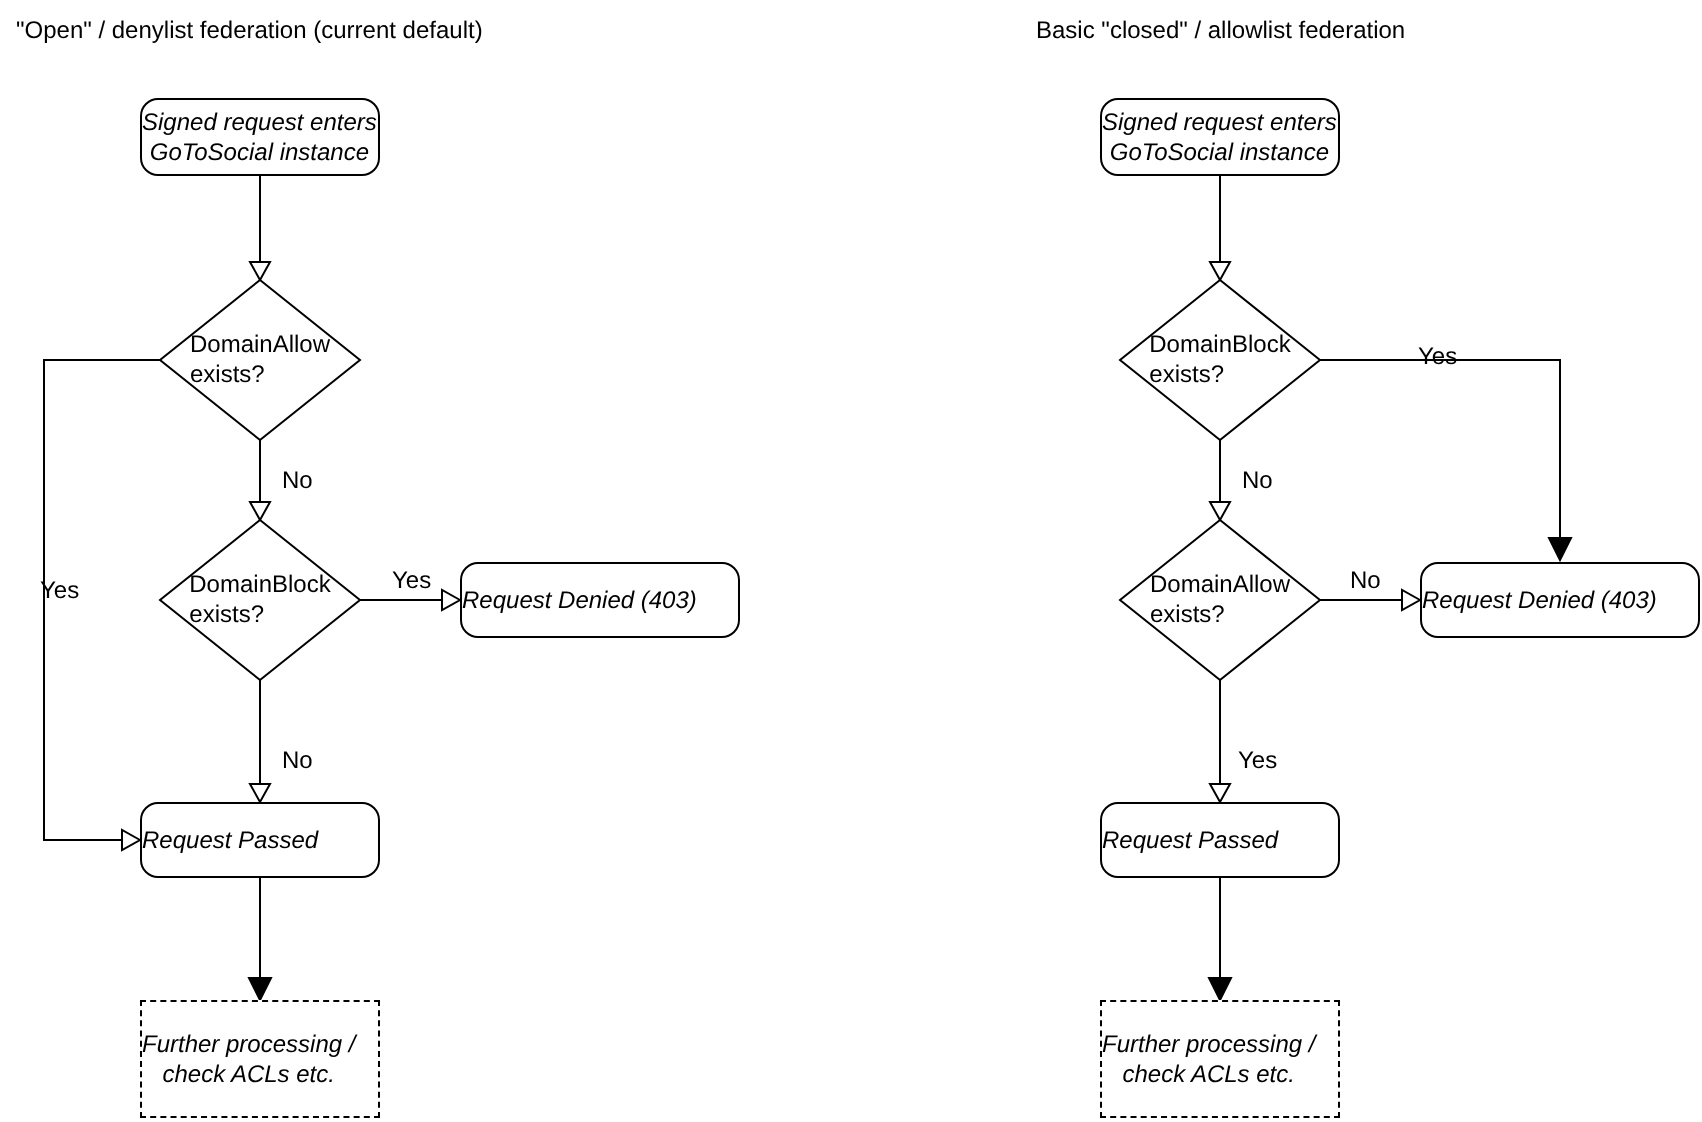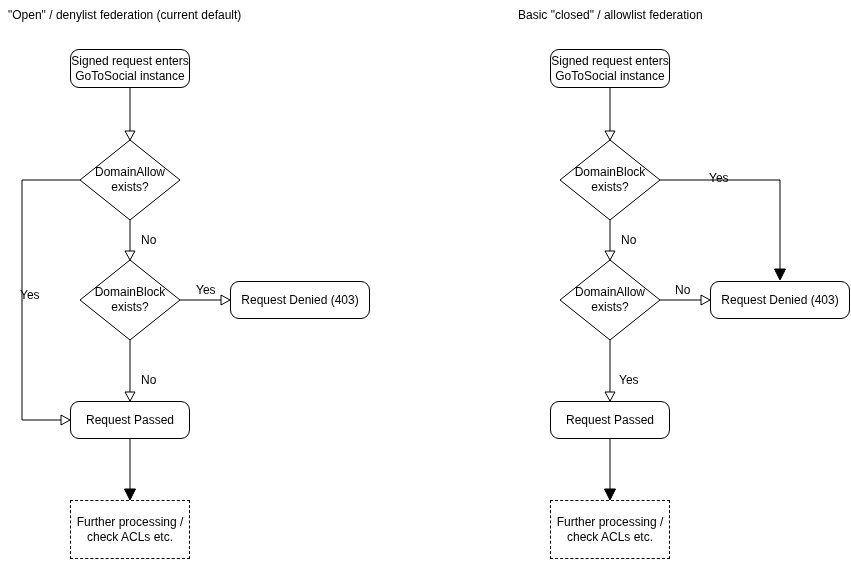--- a/index.html
+++ b/index.html
@@ -10,29 +10,29 @@
     font-family:"Liberation Sans", sans-serif; font-size:12px; color:var(--text);
     overflow:hidden;
   }
   svg.wires { position:absolute; left:0; top:0; }
   .wire { stroke:var(--stroke); stroke-width:1; fill:none; }
   .shape { stroke:var(--stroke); stroke-width:1; fill:var(--fill); }
   .arrow-open { stroke:var(--stroke); stroke-width:1; fill:var(--fill); }
   .arrow-filled { stroke:var(--stroke); stroke-width:1; fill:var(--stroke); }
   .title { position:absolute; line-height:15px; white-space:nowrap; }
   .node {
-    position:absolute; display:flex; align-items:center; justify-content:center;
+    position:absolute; display:flex; align-items:center; 
     text-align:center; background:var(--fill); border:1px solid var(--stroke);
-    border-radius:9px; line-height:15px;
+    border-radius:9px; line-height:15px;font-style:italic;
   }
   .node span, .dtext span { white-space:pre-line; display:block; }
   .node.dashed { border-style:dashed; border-radius:0; }
   .dtext {
     position:absolute; display:flex; align-items:center; justify-content:center;
-    text-align:center; line-height:15px; pointer-events:none;
+    line-height:15px; pointer-events:none;
   }
   .elabel { position:absolute; line-height:14px; white-space:nowrap; }
 </style>
 </head>
 <body>
 
 <div class="canvas">
 
   <svg class="wires" width="851" height="561" viewBox="0 0 851 561">
 

